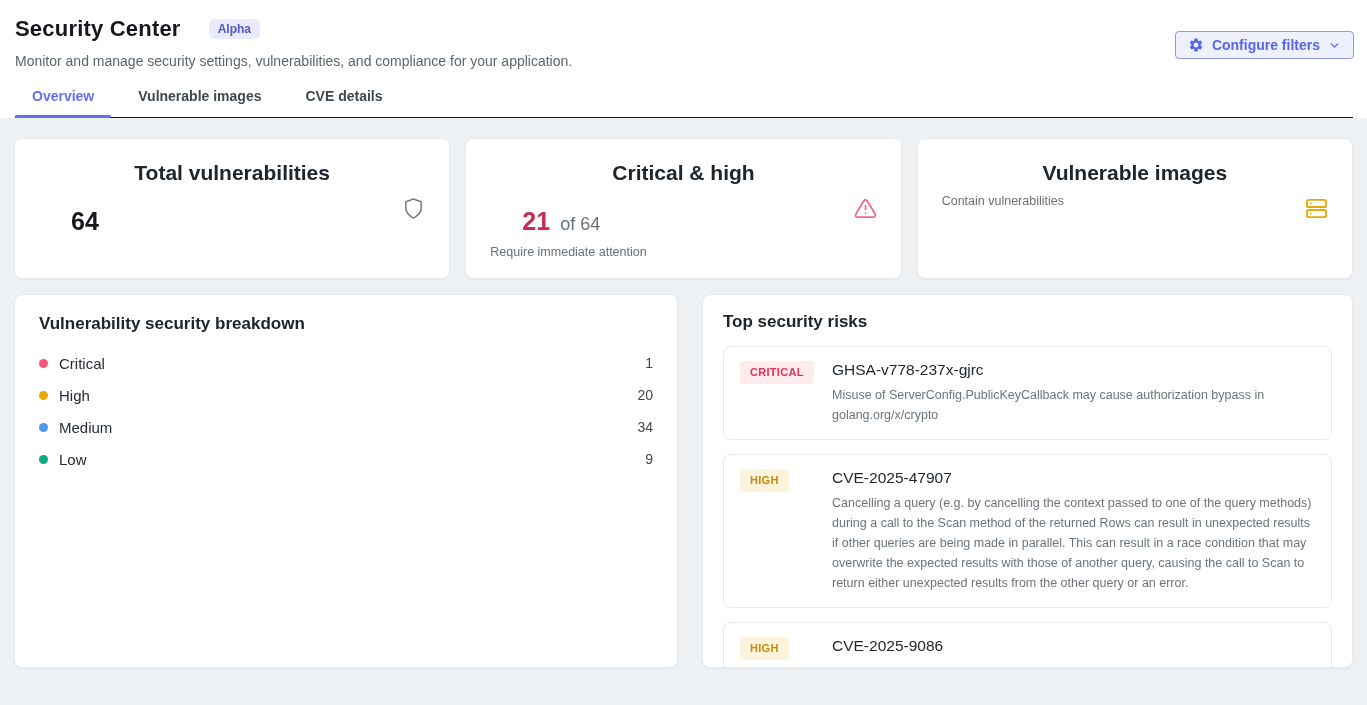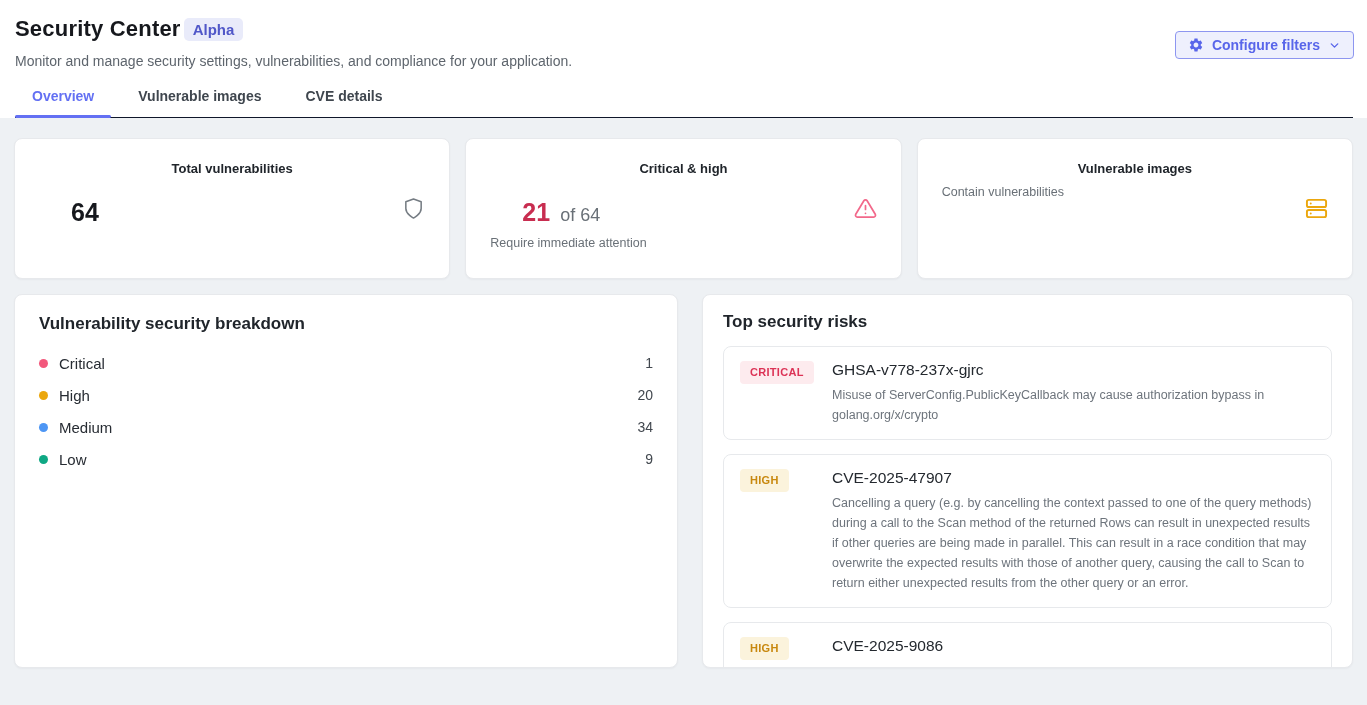--- a/index.html
+++ b/index.html
@@ -5,24 +5,24 @@
   * { box-sizing: border-box; margin: 0; padding: 0; }
   html, body { width: 1367px; height: 705px; overflow: hidden; }
   body {
     font-family: "Liberation Sans", "DejaVu Sans", sans-serif;
     background: #eef1f4;
     color: #181b20;
   }
 
   
   .header { background: #ffffff; padding: 16px 14px 0 15px; position: relative; }
-  .title-row { display: flex; align-items: center; gap: 3px; }
+  .title-row { display: flex; align-items: center; gap: 28px; }
   .page-title { font-size: 22px; font-weight: 700; color: #16181d; letter-spacing: 0.2px; }
   .alpha-badge {
-    background: #e9ebfa; color: #5057c8; font-size: 15px; font-weight: 600;
+    background: #e9ebfa; color: #5057c8; font-size: 12px; font-weight: 600;
     padding: 4px 9px; border-radius: 5px; line-height: 1;
   }
   .configure-btn {
     position: absolute; top: 31px; right: 13px;
     display: inline-flex; align-items: center; gap: 8px;
     background: #eef0fd; border: 1px solid #8d96f0; border-radius: 4px;
     color: #5865ea; font-family: inherit; font-size: 14px; font-weight: 700;
     padding: 5px 12px; height: 28px; cursor: pointer;
   }
   .configure-btn svg { display: block; }
@@ -41,21 +41,21 @@
 
   
   .content { padding: 20px 14px 0 14px; }
 
   .stats-row { display: grid; grid-template-columns: 1fr 1fr 1fr; gap: 15px; }
   .stat-card {
     background: #ffffff; border: 1px solid #e7e9ec; border-radius: 8px;
     box-shadow: 0 1px 2px rgba(16,24,40,0.04);
     height: 141px; padding: 22px 24px 16px 24px; position: relative;
   }
-  .stat-title { text-align: center; font-size: 13px; font-weight: 600; color: #20252b; }
+  .stat-title { text-align: center; font-size: 21px; font-weight: 600; color: #20252b; }
   .stat-main { display: flex; align-items: baseline; gap: 10px; margin-top: 22px; margin-left: 32px; }
   .stat-value { font-size: 25px; font-weight: 700; color: #16181d; }
   .stat-value.red { color: #c82d50; }
   .stat-value.amber { color: #d6930f; }
   .stat-suffix { font-size: 18px; color: #697077; }
   .stat-sub { margin-top: 9px; font-size: 12.5px; color: #697077; }
   .stat-icon { position: absolute; right: 24px; top: 58px; }
   .icon-gray { color: #757c83; }
   .icon-pink { color: #f2688a; }
   .icon-amber { color: #eba70e; }

